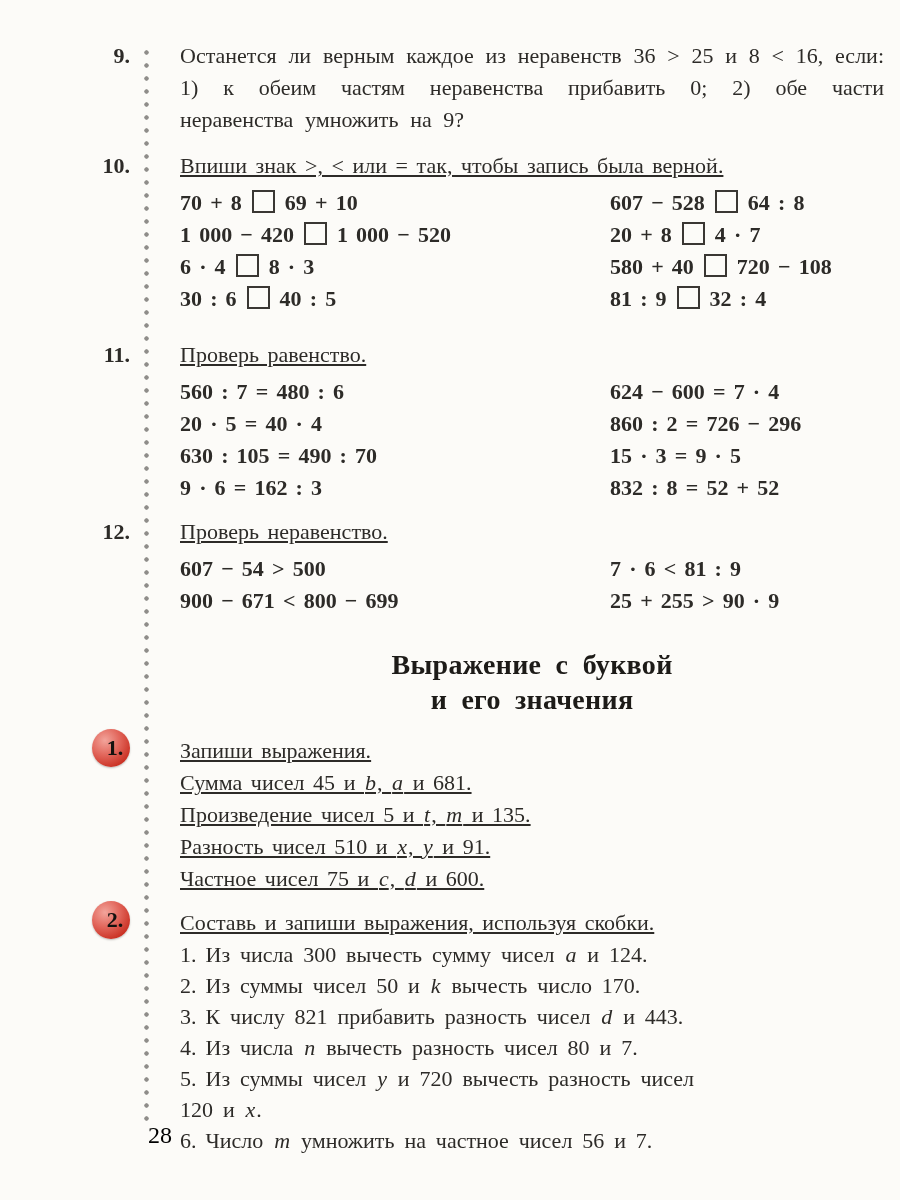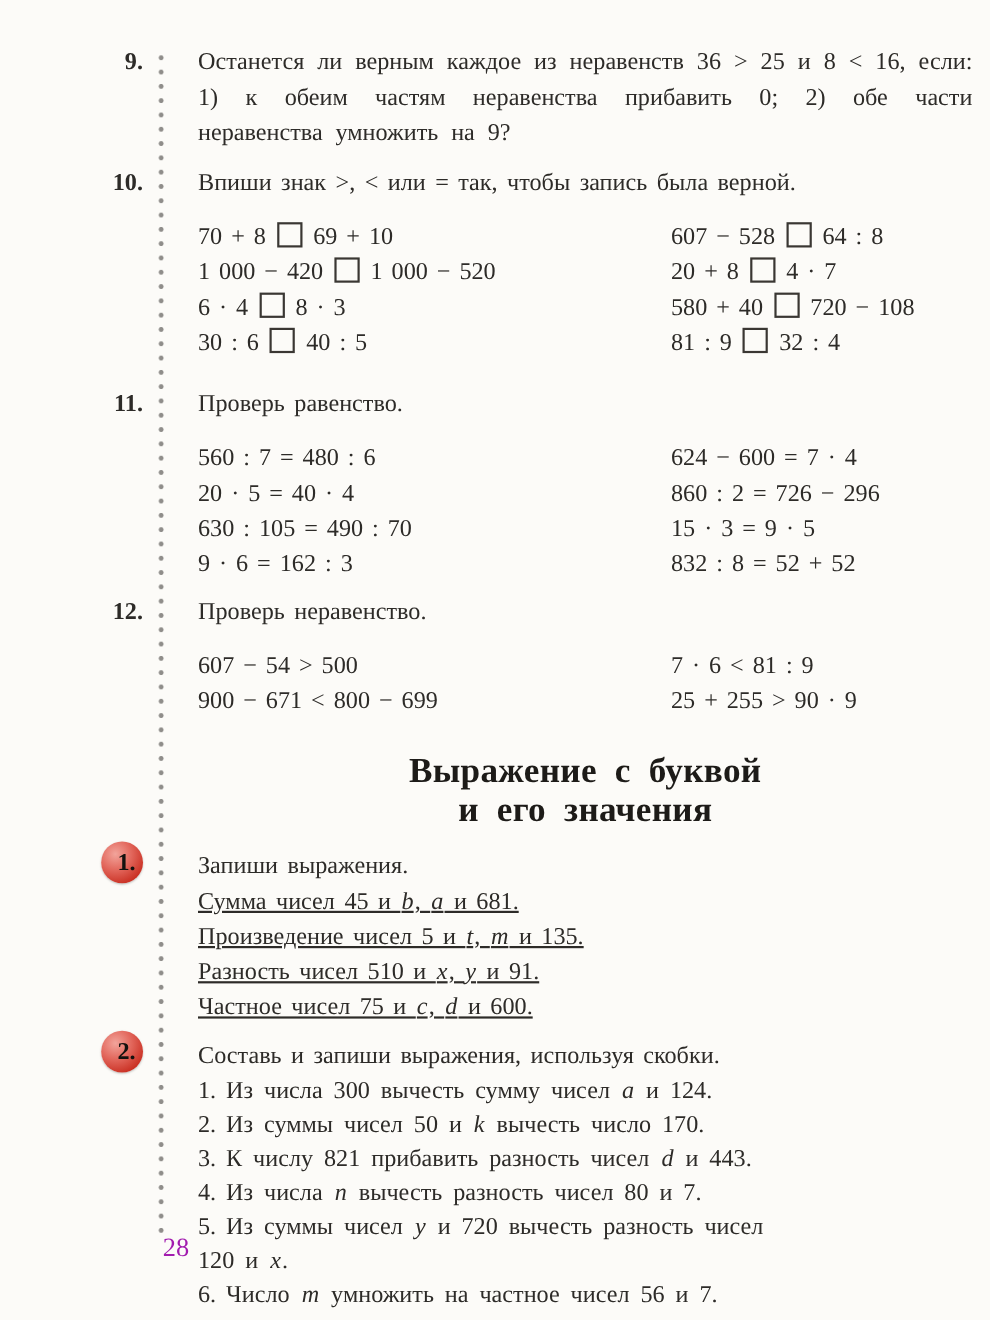--- a/index.html
+++ b/index.html
@@ -5,39 +5,39 @@
   html,body{margin:0;padding:0;}
   body{width:900px;height:1200px;background:#d9d8d4;font-family:"Liberation Serif",serif;}
   .page{position:relative;width:900px;height:1200px;background:#fcfbf8;overflow:hidden;color:#2d2b28;}
   .perforation{position:absolute;left:143px;top:46px;width:7px;height:1080px;
     background-image:radial-gradient(circle,#8f8d8a 1.9px,rgba(0,0,0,0) 2.5px);
     background-size:7px 13px;background-position:50% 0;}
   .content{position:absolute;left:180px;top:40px;width:704px;font-size:22px;line-height:32px;}
   .sec{position:relative;}
   .pnum{position:absolute;left:-94px;top:0;width:44px;text-align:right;font-weight:700;}
   .jtext{margin:0;text-align:justify;word-spacing:0.28em;}
-  .ptitle{margin:0;word-spacing:0.14em;}
-  .math-grid{display:grid;grid-template-columns:430px 1fr;margin-top:17px;word-spacing:0.12em;}
+  .ptitle{margin:0;word-spacing:0.14em;text-decoration:underline;}
+  .math-grid{display:grid;grid-template-columns:430px 1fr;margin-top:5px;word-spacing:0.12em;font-weight:bold;}
   .mcell{line-height:32px;white-space:nowrap;}
   .box{display:inline-block;width:19px;height:19px;border:2px solid #3a3733;vertical-align:-3px;margin:0 10px;background:#fcfbf8;}
   .sec9{margin-bottom:14px;}
   .sec10{margin-bottom:24px;}
   .sec11{margin-bottom:12px;}
   .sec12{margin-bottom:30px;}
-  .section-title{text-align:center;font-size:32px;line-height:35px;font-weight:700;letter-spacing:0.3px;word-spacing:0.25em;margin:0 0 18px 0;color:#1d1b18;}
+  .section-title{text-align:center;font-size:28px;line-height:35px;font-weight:700;letter-spacing:0.3px;word-spacing:0.25em;margin:0 0 18px 0;color:#1d1b18;}
   .badge{position:absolute;left:-88px;top:-6px;width:38px;height:38px;border-radius:50%;
     background:radial-gradient(circle at 34% 30%,#f2a49b 0%,#e2675c 40%,#c92f22 78%,#b5251a 100%);
     display:flex;align-items:center;justify-content:center;box-shadow:0 1px 2px rgba(0,0,0,0.25);}
   .bnum{font-weight:700;font-size:22px;color:#14120f;transform:translateX(4px);}
   .s1{margin-bottom:12px;}
   .line{margin:0;word-spacing:0.14em;text-decoration:underline;}
   .item{margin:0;white-space:pre-line;word-spacing:0.2em;line-height:31px;}
   .inum{margin-right:9px;}
   .var{font-style:italic;padding:0 1px;}
-  .folio{position:absolute;left:148px;top:1122px;font-size:24px;color:#a21caf;}
+  .folio{position:absolute;left:148px;top:1122px;font-size:24px;color:#000000;}
 </style>
 </head>
 <body>
 
 <div class="page">
   <div class="perforation"></div>
 
   <main class="content">
 
     <section class="sec sec9">

